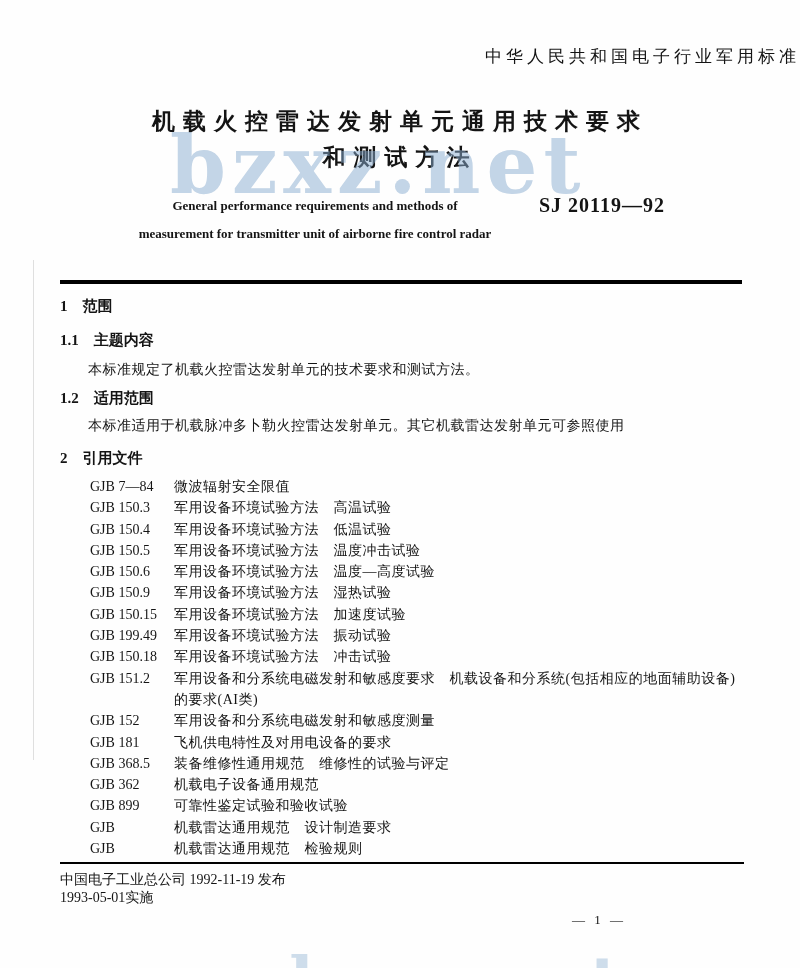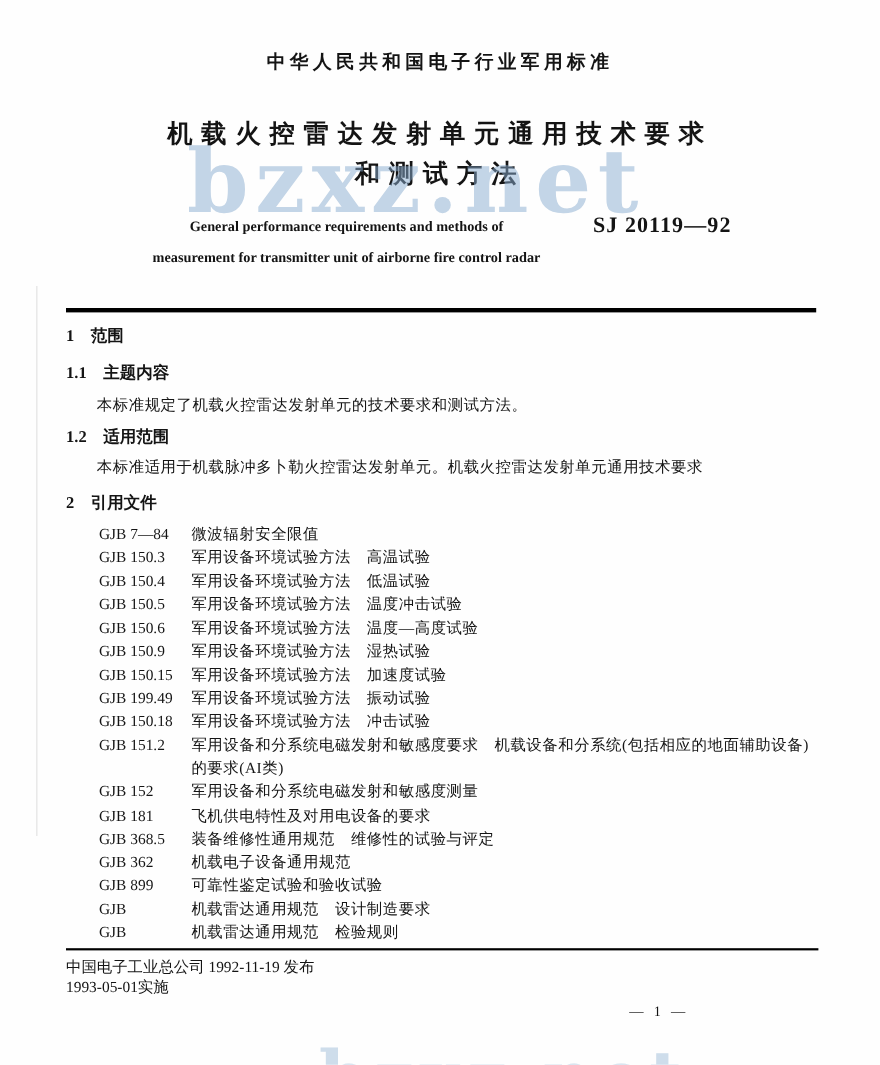--- a/index.html
+++ b/index.html
@@ -49,23 +49,24 @@
     font-weight: bold;
     letter-spacing: 5px;
     color: rgba(136, 172, 208, 0.40);
     z-index: 5;
     pointer-events: none;
     white-space: nowrap;
   }
   .header { padding-top: 46px; text-align: center; position: relative; z-index: 2; }
   .std-label {
     font-size: 17px;
-    font-weight: bold;
+    font-weight: normal;
     letter-spacing: 4px;
     line-height: 22px;
+    text-align: right;
   }
   .doc-title {
     margin-top: 36px;
     font-size: 23px;
     font-weight: bold;
     letter-spacing: 8px;
     line-height: 36px;
   }
   .eng-row { position: relative; margin-top: 16px; height: 58px; }
   .eng-block {
@@ -156,21 +157,21 @@
     </div>
   </div>
 
   <div class="thick-rule"></div>
 
   <div class="main">
     <div class="sec-heading">1　范围</div>
     <div class="sec-heading mt14">1.1　主题内容</div>
     <div class="para mt10">本标准规定了机载火控雷达发射单元的技术要求和测试方法。</div>
     <div class="sec-heading mt8">1.2　适用范围</div>
-    <div class="para mt8">本标准适用于机载脉冲多卜勒火控雷达发射单元。机载火控雷达发射单元通用技术要求</div>
+    <div class="para mt8">本标准适用于机载脉冲多卜勒火控雷达发射单元。其它机载雷达发射单元可参照使用</div>
     <div class="sec-heading mt12">2　引用文件</div>
 
     <div class="ref-list">
       <div class="ref-row">
         <span class="ref-code">GJB 7—84</span>
         <span class="ref-title">微波辐射安全限值</span>
       </div>
       <div class="ref-row">
         <span class="ref-code">GJB 150.3</span>
         <span class="ref-title">军用设备环境试验方法　高温试验</span>

